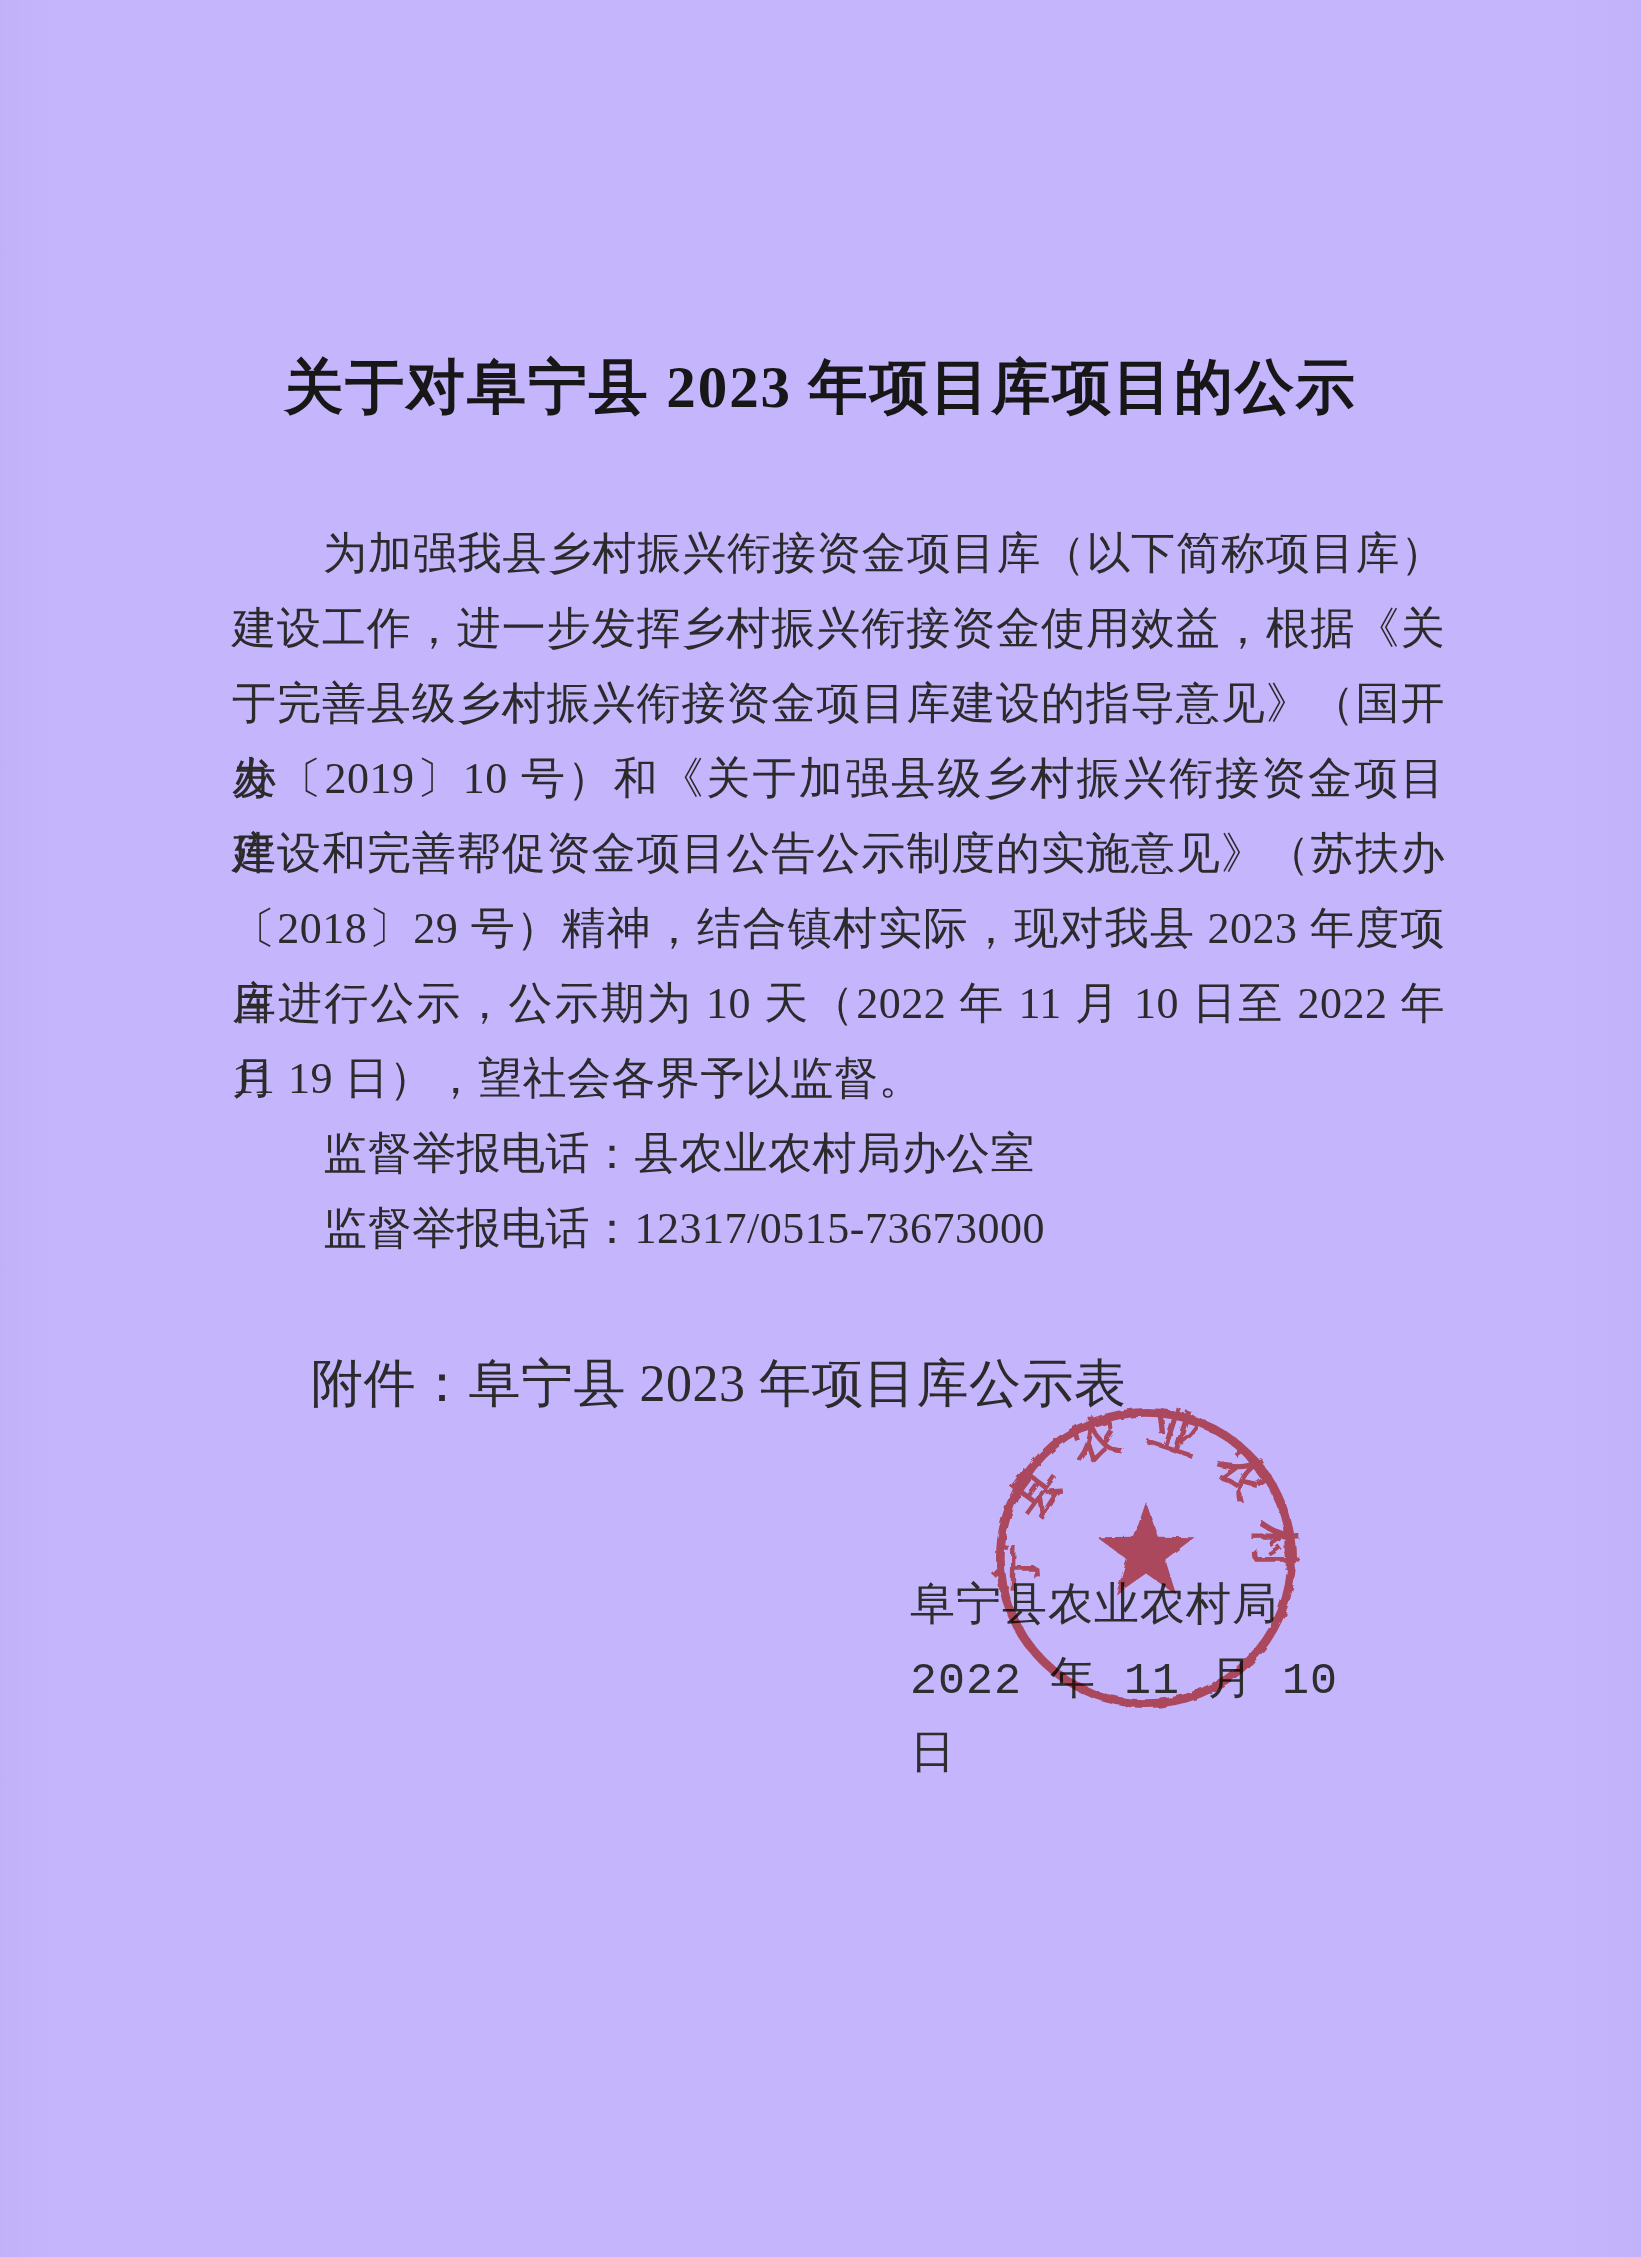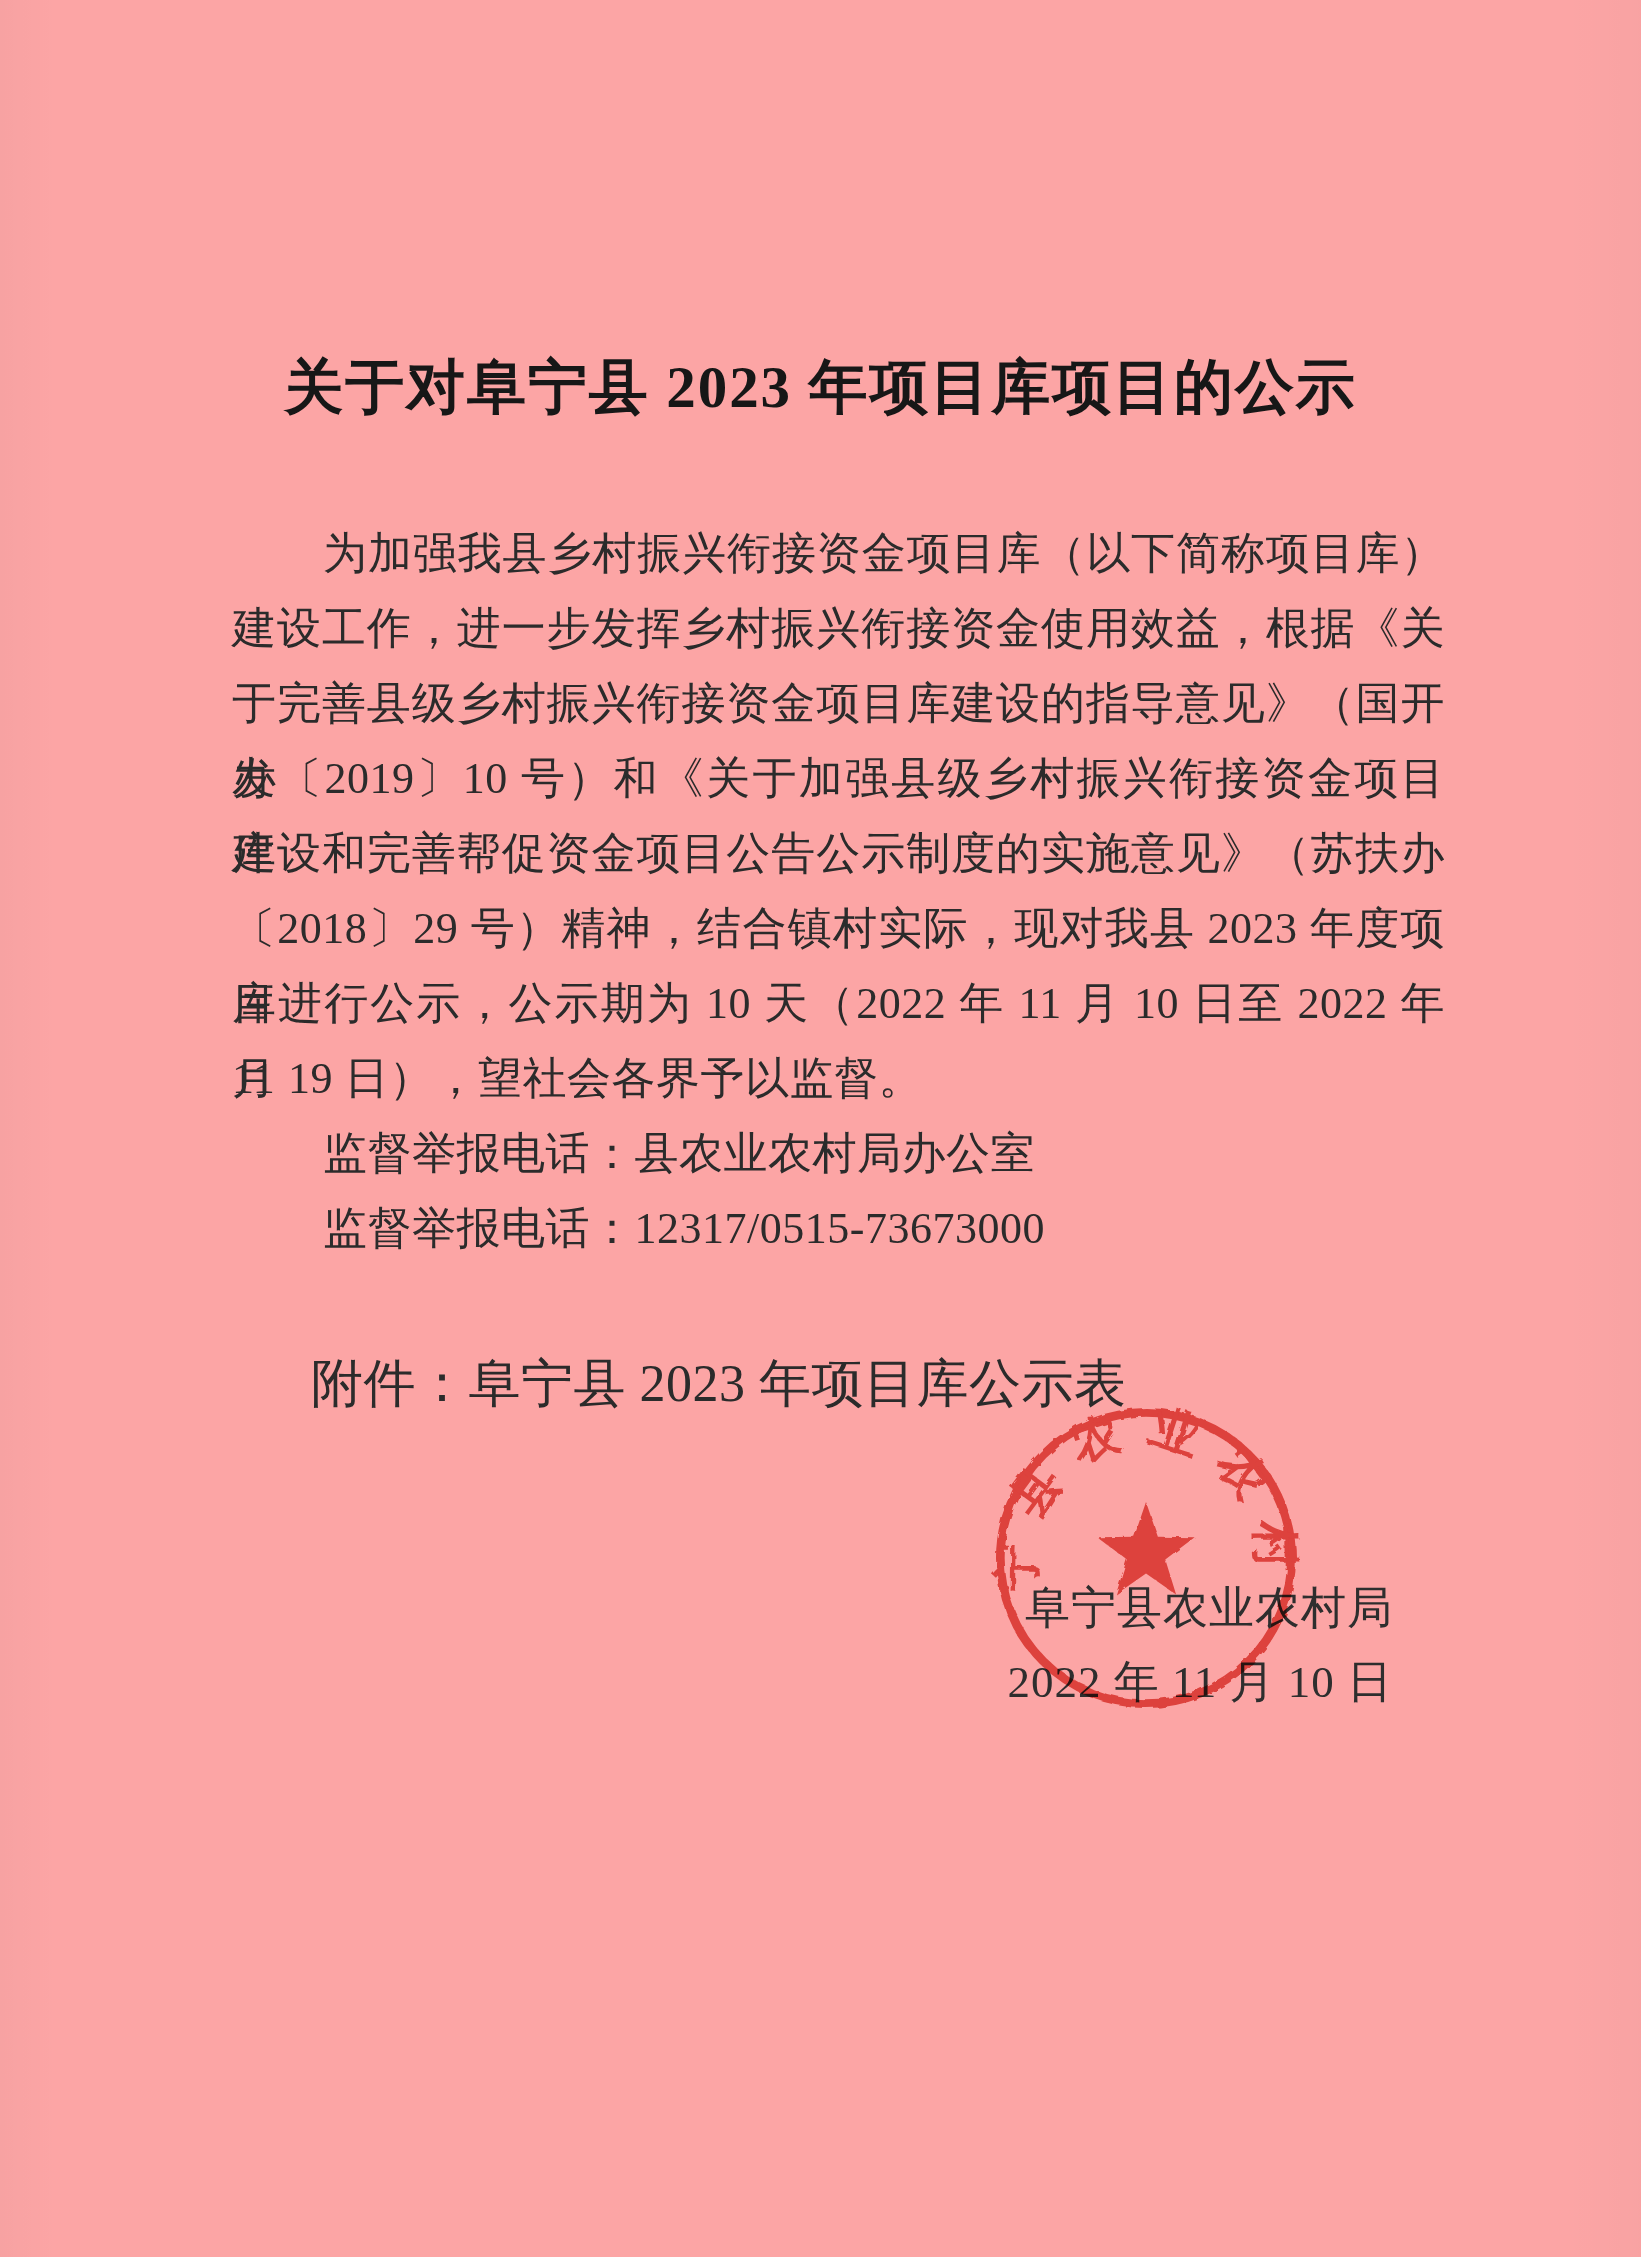--- a/index.html
+++ b/index.html
@@ -5,21 +5,21 @@
   html, body {
     margin: 0;
     padding: 0;
     background: #e8e8e8;
   }
   .page {
     position: relative;
     width: 1641px;
     height: 2257px;
     margin: 0 auto;
-    background: #fca5a5;
+    background: #c4b5fd;
     overflow: hidden;
     font-family: "Liberation Serif", "DejaVu Serif", serif;
     color: #2b2b2b;
   }
   
   .page::before {
     content: "";
     position: absolute;
     inset: 0;
     background:
@@ -70,23 +70,24 @@
     line-height: 75px;
     font-size: 52px;
     text-indent: 91px;
     letter-spacing: 0.5px;
   }
   .signature-block {
     position: absolute;
     left: 910px;
     top: 1571px;
     width: 483px;
-    text-align: right;
+    text-align: left;
     font-size: 45px;
     color: #2e2e2e;
+    font-family: Liberation Mono, monospace;
   }
   .signature-org {
     line-height: 74px;
     letter-spacing: 1px;
   }
   .signature-date {
     line-height: 74px;
     letter-spacing: 1px;
   }
   .seal {

